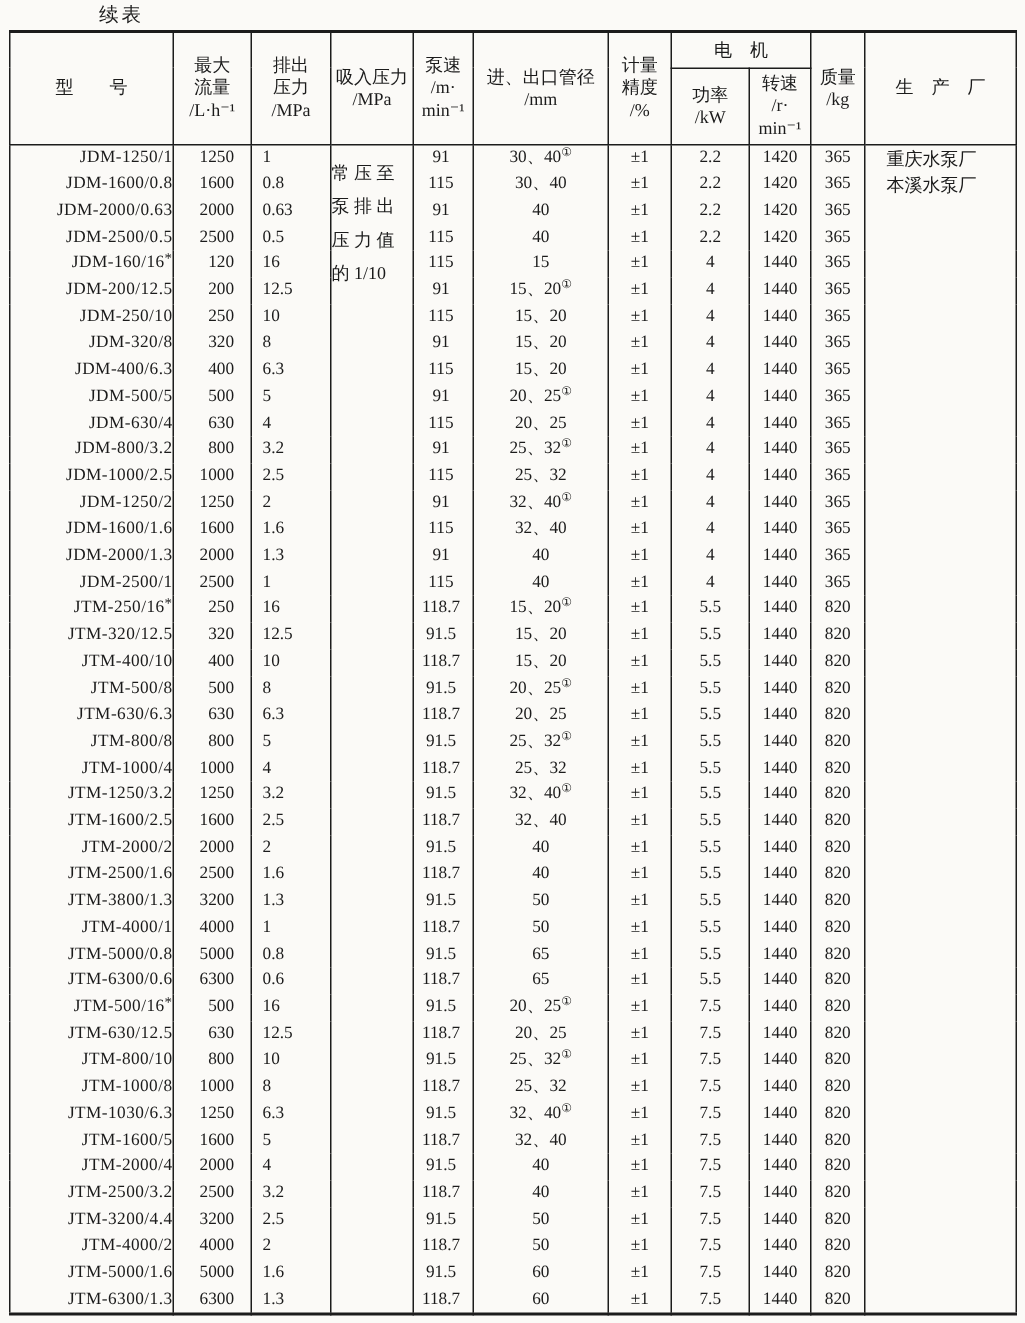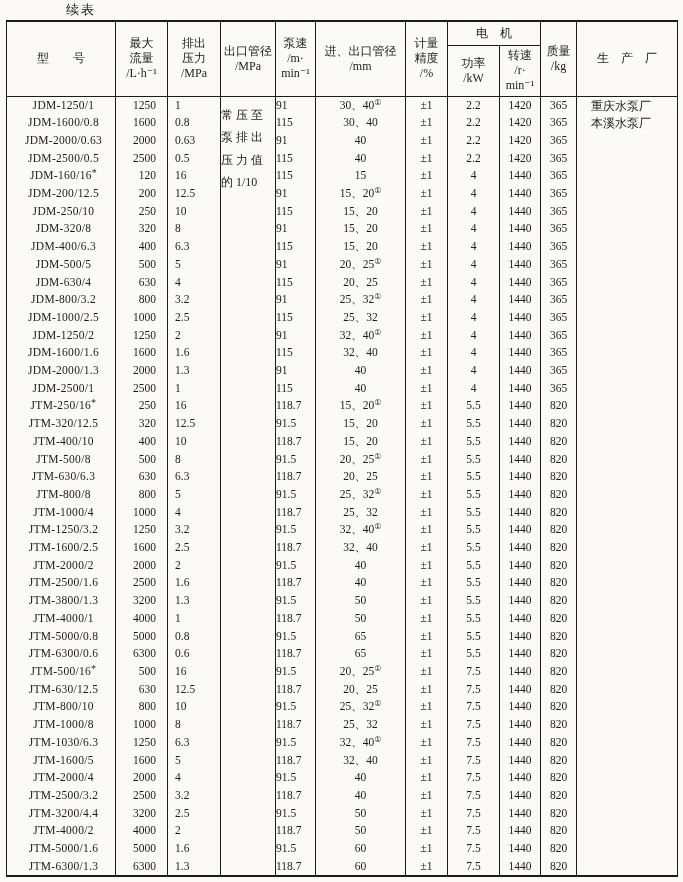--- a/index.html
+++ b/index.html
@@ -42,24 +42,24 @@
     border-left: 1px solid #1c1c1c;
     border-right: 1px solid #1c1c1c;
     border-top: none; border-bottom: none;
     padding: 0;
     vertical-align: middle;
     line-height: 17.7px;
     white-space: nowrap;
     overflow: hidden;
   }
   tbody tr { height: 17.7px; }
-  .c-model { text-align: center;  padding-left: 5px;  letter-spacing: 0.3px; }
+  .c-model { text-align: right;  padding-left: 5px;  letter-spacing: 0.3px; }
   .c-flow  { text-align: right; padding-right: 11px; font-family: Liberation Serif, serif; }
   .c-dis   { text-align: left;  padding-left: 7px; }
-  .c-speed { text-align: left; padding-right: 3px; }
+  .c-speed { text-align: center; padding-right: 3px; }
   .c-dia, .c-acc, .c-pow, .c-rpm, .c-mass { text-align: center; }
   .c-suction {
     vertical-align: top;
     text-align: left;
     white-space: pre-line;
     line-height: 22.5px;
     padding-top: 7px;
     font-size: 12px;
   }
   .c-maker {
@@ -96,21 +96,21 @@
     </colgroup>
     <thead>
       <tr class="hrow1">
         <th rowspan="2">型　　号</th>
         <th rowspan="2">最大
 流量
 /L·h⁻¹</th>
         <th rowspan="2">排出
 压力
 /MPa</th>
-        <th rowspan="2">出口管径
+        <th rowspan="2">吸入压力
 /MPa</th>
         <th rowspan="2">泵速
 /m·
 min⁻¹</th>
         <th rowspan="2">进、出口管径
 /mm</th>
         <th rowspan="2">计量
 精度
 /%</th>
         <th colspan="2">电　机</th>

